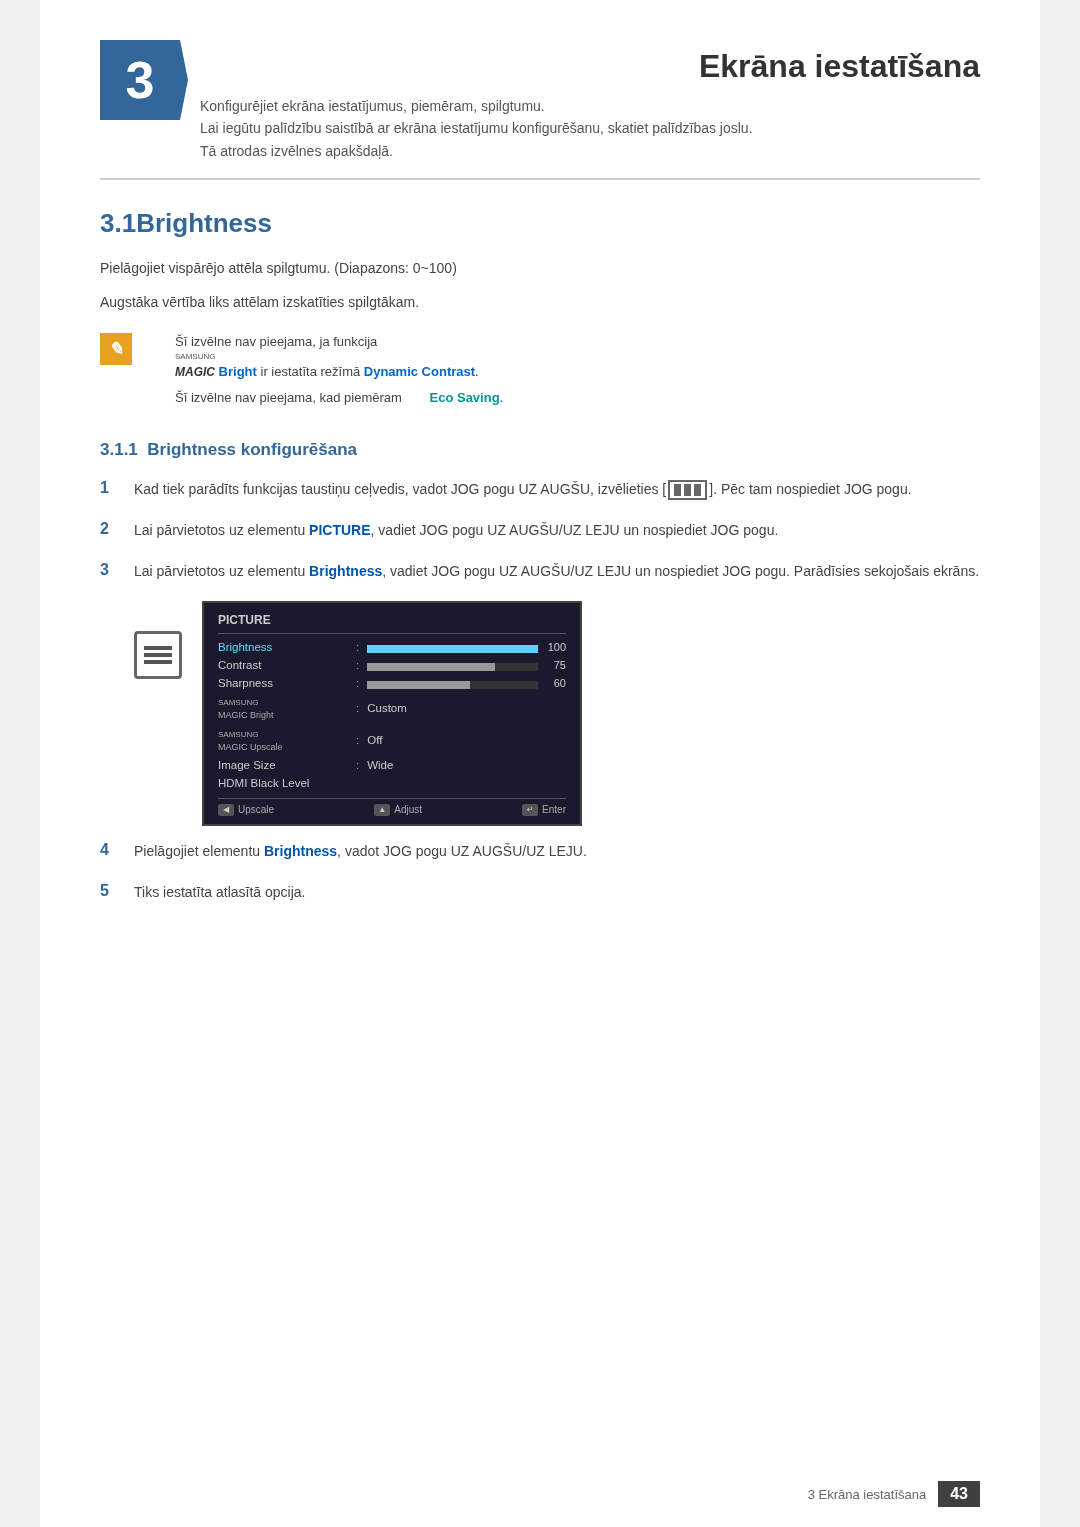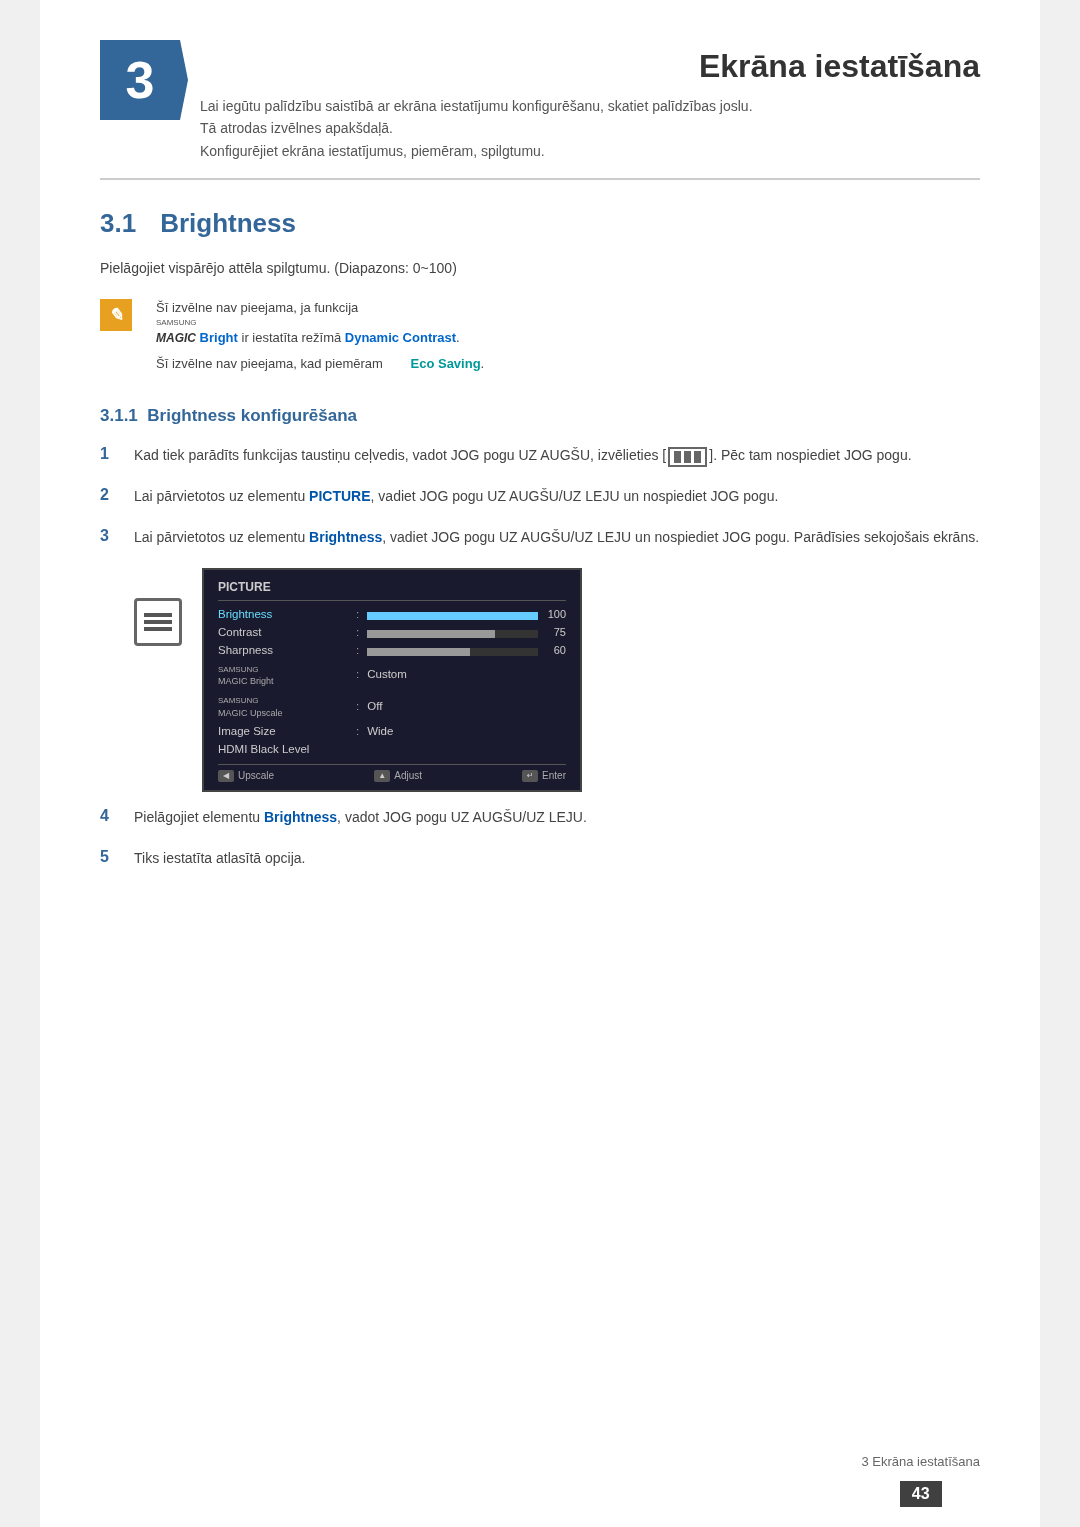--- a/index.html
+++ b/index.html
@@ -77,21 +77,21 @@
 
     
     .section-title {
       font-size: 26px;
       font-weight: bold;
       color: #336699;
       margin-top: 28px;
       margin-bottom: 18px;
       display: flex;
       align-items: baseline;
-      gap: 24px;
+      gap: 0;
     }
 
     .section-number {
       font-size: 26px;
       font-weight: bold;
       color: #336699;
     }
 
     .section-body {
       font-size: 14px;
@@ -137,21 +137,21 @@
       color: #0066cc;
     }
 
     .note-content .bold-teal {
       font-weight: bold;
       color: #009999;
       padding-left: 24px;
     }
 
     .note-bullet {
-      margin-left: 12px;
+      margin-left: 31px;
       margin-bottom: 4px;
     }
 
     
     .subsection-title {
       font-size: 17px;
       font-weight: bold;
       color: #336699;
       margin-top: 27px;
       margin-bottom: 18px;
@@ -334,21 +334,20 @@
     }
 
     
     .page-footer {
       position: absolute;
       bottom: 20px;
       right: 60px;
       display: flex;
       align-items: center;
       gap: 12px;
-      flex-direction: column;
     }
 
     .footer-text {
       font-size: 13px;
       color: #666666;
     }
 
     .footer-number {
       background: #404040;
       color: #ffffff;
@@ -383,34 +382,35 @@
 <body>
 
 <div class="page">
 
   <div class="chapter-header">
     <div class="chapter-number-box">
       <span>3</span>
     </div>
     <div class="chapter-title-block">
       <div class="chapter-title">Ekrāna iestatīšana</div>
+      <div class="chapter-desc">Konfigurējiet ekrāna iestatījumus, piemēram, spilgtumu.</div>
       <div class="chapter-desc">
         <span>Lai iegūtu palīdzību saistībā ar ekrāna iestatījumu konfigurēšanu, skatiet palīdzības joslu.</span><br>
         <span>Tā atrodas izvēlnes apakšdaļā.</span>
       </div>
-      <div class="chapter-desc">Konfigurējiet ekrāna iestatījumus, piemēram, spilgtumu.</div>
     </div>
   </div>
 
   <div class="section-title">
     <span class="section-number">3.1</span>
     <span>Brightness</span>
   </div>
 
   <div class="section-body">Pielāgojiet vispārējo attēla spilgtumu. (Diapazons: 0~100)</div>
+  <div class="section-body">Augstāka vērtība liks attēlam izskatīties spilgtākam.</div>
 
   <div class="note-box">
     <div class="note-icon">
       <span class="note-icon-inner">✎</span>
     </div>
     <div class="note-content">
       <div class="note-bullet">
         <span>Šī izvēlne nav pieejama, ja funkcija </span><span class="samsung-magic" style="display:inline; font-size:9px; vertical-align:super; color:#555;"><span style="font-size:8px; display:block; line-height:1;">SAMSUNG</span></span><span style="font-size:12px; font-style:italic; font-weight:bold; color:#333;">MAGIC</span><span class="bold-blue"> Bright</span><span> ir iestatīta režīmā </span><span class="bold-blue">Dynamic Contrast</span><span>.</span>
       </div>
       <div class="note-bullet">

